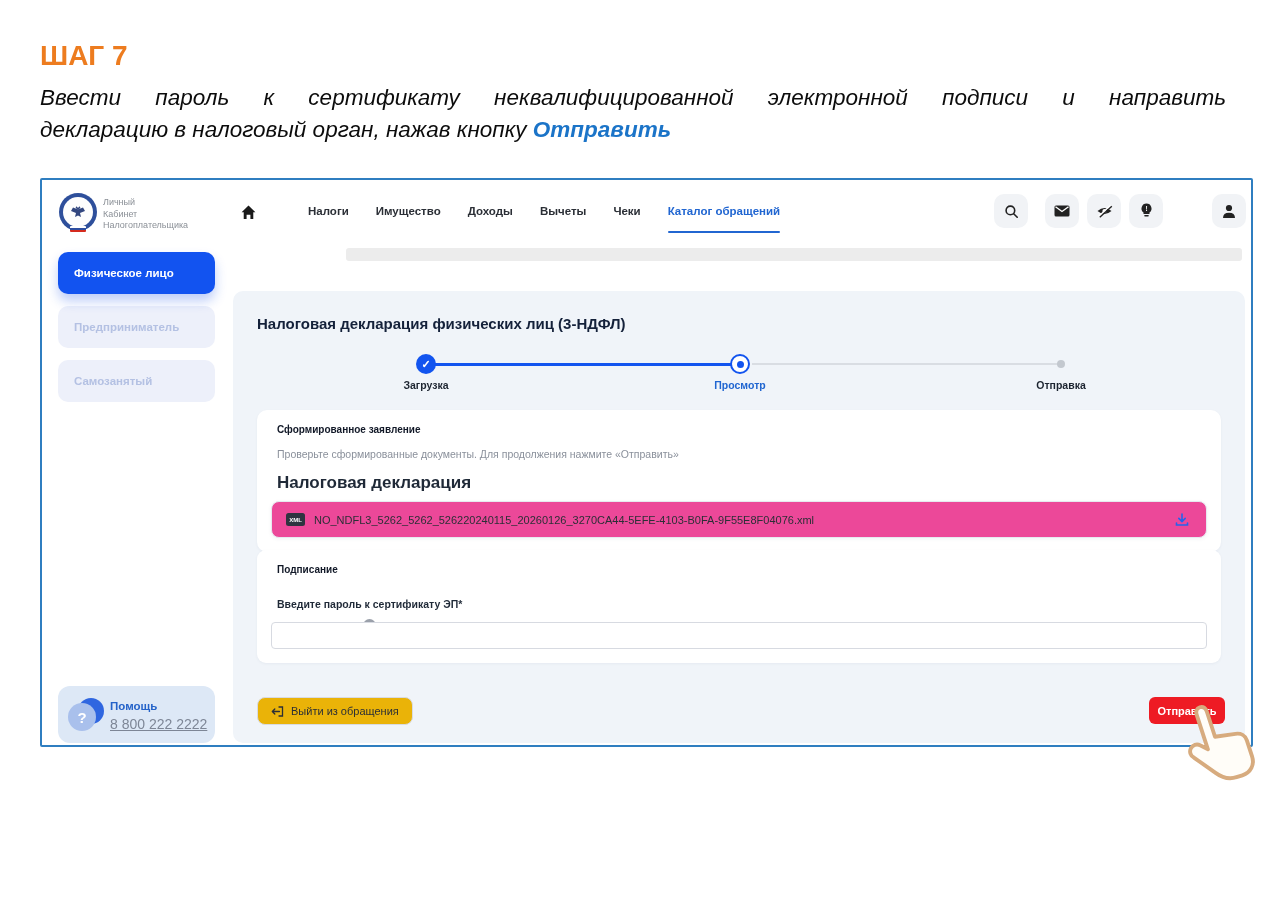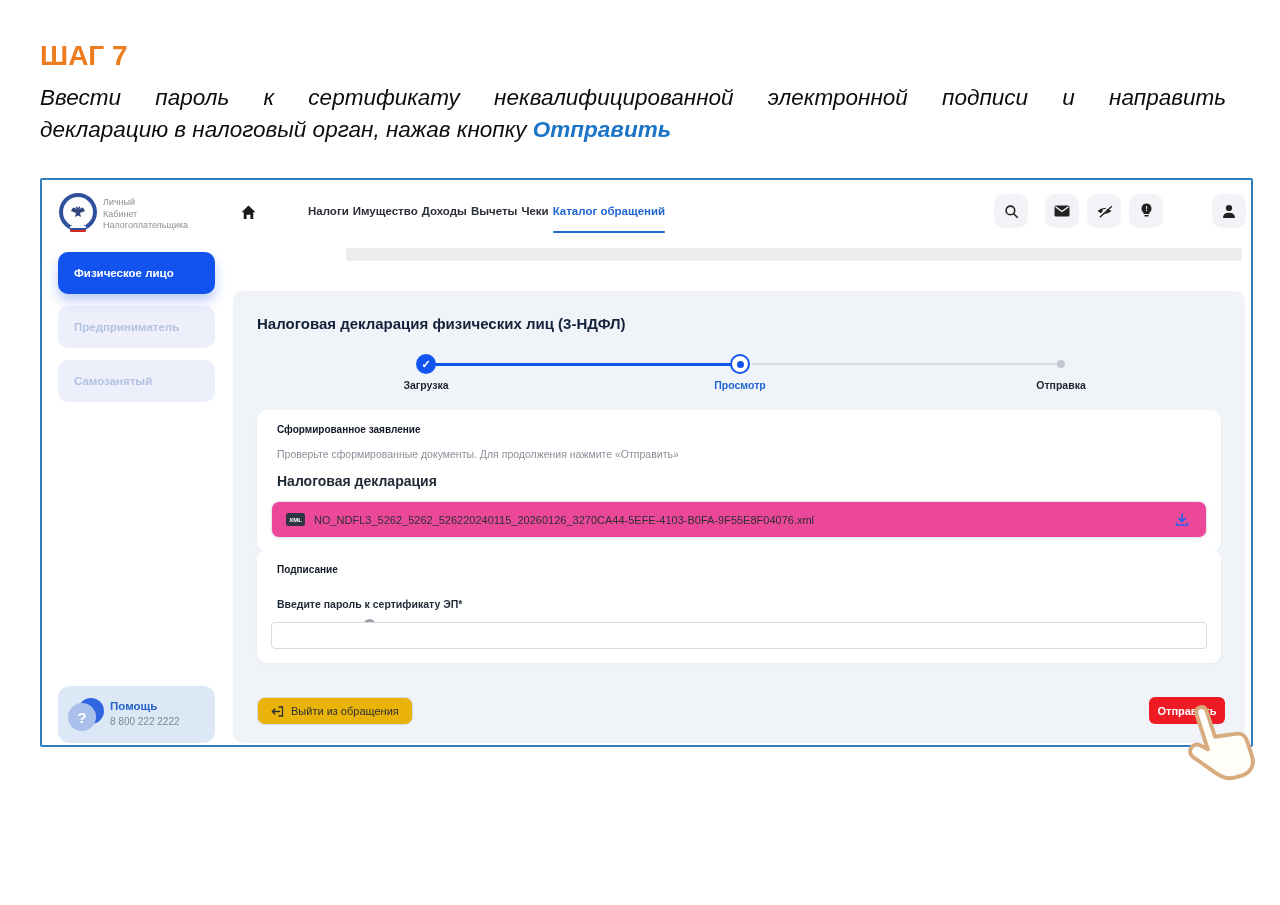--- a/index.html
+++ b/index.html
@@ -17,38 +17,38 @@
 
   
   .hdr { position:absolute; left:0; top:0; width:100%; height:64px; background:#fff; }
   .emblem { position:absolute; left:17px; top:13px; width:38px; height:38px; border-radius:50%; background:#2e4f9b; }
   .emblem .inner { position:absolute; left:4px; top:4px; width:30px; height:30px; border-radius:50%; background:#fdfdfd; display:flex; align-items:center; justify-content:center; }
   .emblem .flag { position:absolute; left:11px; bottom:-1px; width:16px; height:6px; border-radius:1px; overflow:hidden; }
   .emblem .flag div { height:2px; }
   .logo-caption { position:absolute; left:61px; top:17px; font-size:9px; line-height:11.5px; color:#8b9097; }
 
   .home-btn { position:absolute; left:196px; top:22px; width:20px; height:20px; display:flex; align-items:center; justify-content:center; cursor:pointer; }
-  .nav { position:absolute; left:226px; top:25px; display:flex; gap:4px;padding-left:40px; }
+  .nav { position:absolute; left:226px; top:25px; display:flex; gap:27px;padding-left:40px; }
   .nav-item { position:relative; font-size:11.5px; font-weight:600; color:#2b2f36; cursor:pointer; white-space:nowrap; }
   .nav-item.active { color:#2166D1; }
   .nav-item.active::after { content:""; position:absolute; left:0; right:0; bottom:-16px; height:2px; background:#2166D1; border-radius:1px; }
 
   .icon-btn { position:absolute; top:14px; width:34px; height:34px; border-radius:10px; background:#f1f3f6; display:flex; align-items:center; justify-content:center; cursor:pointer; }
 
   
   .side-btn { position:absolute; left:16px; width:157px; height:42px; border-radius:10px; display:flex; align-items:center; padding-left:16px; font-size:11.5px; font-weight:bold; cursor:pointer; }
   .side-btn.active { background:#1253F0; color:#ffffff; box-shadow:0 7px 12px rgba(22,80,230,.28); }
   .side-btn.idle { background:#edf0fa; color:#b4c1e3; }
 
   .help-card { position:absolute; left:16px; top:506px; width:157px; height:57px; border-radius:12px; background:#dde8f6; cursor:pointer; }
   .help-ic { position:absolute; left:10px; top:12px; width:36px; height:34px; }
   .help-ic .c1 { position:absolute; left:10px; top:0; width:26px; height:26px; border-radius:50%; background:#2f66e0; }
   .help-ic .c2 { position:absolute; left:0; top:5px; width:28px; height:28px; border-radius:50%; background:#a9c0ec; color:#fff; font-size:15px; font-weight:bold; display:flex; align-items:center; justify-content:center; }
   .help-title { position:absolute; left:52px; top:14px; font-size:11.5px; font-weight:bold; color:#2563C9; }
-  .help-phone { position:absolute; left:52px; top:30px; font-size:10px; color:#7d8696; }
+  .help-phone { position:absolute; left:52px; top:30px; font-size:14px; color:#7d8696;text-decoration:underline; }
 
   
   .gray-strip { position:absolute; left:304px; top:68px; width:896px; height:13px; background:#ececec; border-radius:3px; }
   .panel { position:absolute; left:191px; top:111px; width:1012px; height:452px; background:#f0f4f9; border-radius:10px; }
   .page-title { position:absolute; left:24px; top:24px; font-size:15px; font-weight:bold; color:#14213a; }
 
   
   .st-line { position:absolute; height:2px; top:72px; }
   .st-line.done { background:#1254EF; height:2.5px; }
   .st-line.todo { background:#d9dde3; height:1.5px; }
@@ -58,21 +58,21 @@
   .st-c3 { position:absolute; left:824px; top:69px; width:8px; height:8px; border-radius:50%; background:#c3c8cf; }
   .st-lbl { position:absolute; top:88px; font-size:10.5px; font-weight:bold; color:#1c2430; transform:translateX(-50%); }
   .st-lbl.cur { color:#2166D1; }
 
   
   .card { position:absolute; left:24px; width:964px; background:#fff; border-radius:10px; box-shadow:0 1px 3px rgba(40,60,90,.05); }
   .card.c1 { top:119px; height:142px; }
   .card.c2 { top:259px; height:113px;border-radius:9px; }
   .card-title { position:absolute; left:20px; top:14px; font-size:10px; font-weight:bold; color:#111827; }
   .card-sub { position:absolute; left:20px; top:38px; font-size:10.5px; color:#8a909b; }
-  .file-label { position:absolute; left:20px; top:63px; font-size:14px; font-weight:bold; color:#1f2937; }
+  .file-label { position:absolute; left:20px; top:63px; font-size:17px; font-weight:bold; color:#1f2937; }
   .file-row { position:absolute; left:14px; top:91px; width:936px; height:37px; background:#ec4899; border:1px solid #e6e9f0; border-radius:8px; box-shadow:0 1px 4px rgba(40,60,90,.06); display:flex; align-items:center; padding:0 14px; }
   .xml-badge { width:19px; height:13px; background:#2e3440; border-radius:2.5px; color:#fff; font-size:6px; font-weight:bold; display:flex; align-items:center; justify-content:center; margin-right:9px; flex:0 0 auto; }
   .file-name { font-size:11px; color:#2b2f36; white-space:nowrap; }
   .dl-btn { margin-left:auto; width:20px; height:20px; display:flex; align-items:center; justify-content:center; cursor:pointer; }
 
   .pwd-label-row { position:absolute; left:20px; top:48px; display:flex; align-items:center; gap:9px;flex-direction:column; }
   .pwd-label { font-size:10.5px; font-weight:bold; color:#1f2937; }
   .q-ic { width:13px; height:13px; border-radius:50%; background:#9aa0aa; color:#fff; font-size:8.5px; font-weight:bold; display:flex; align-items:center; justify-content:center; }
   .pwd-input { position:absolute; left:14px; top:72px; width:936px; height:27px; border:1px solid #d7dae1; border-radius:4px; background:#fff; font-size:12px; padding:0 10px; outline:none; font-family:"Liberation Sans", sans-serif; }
 

